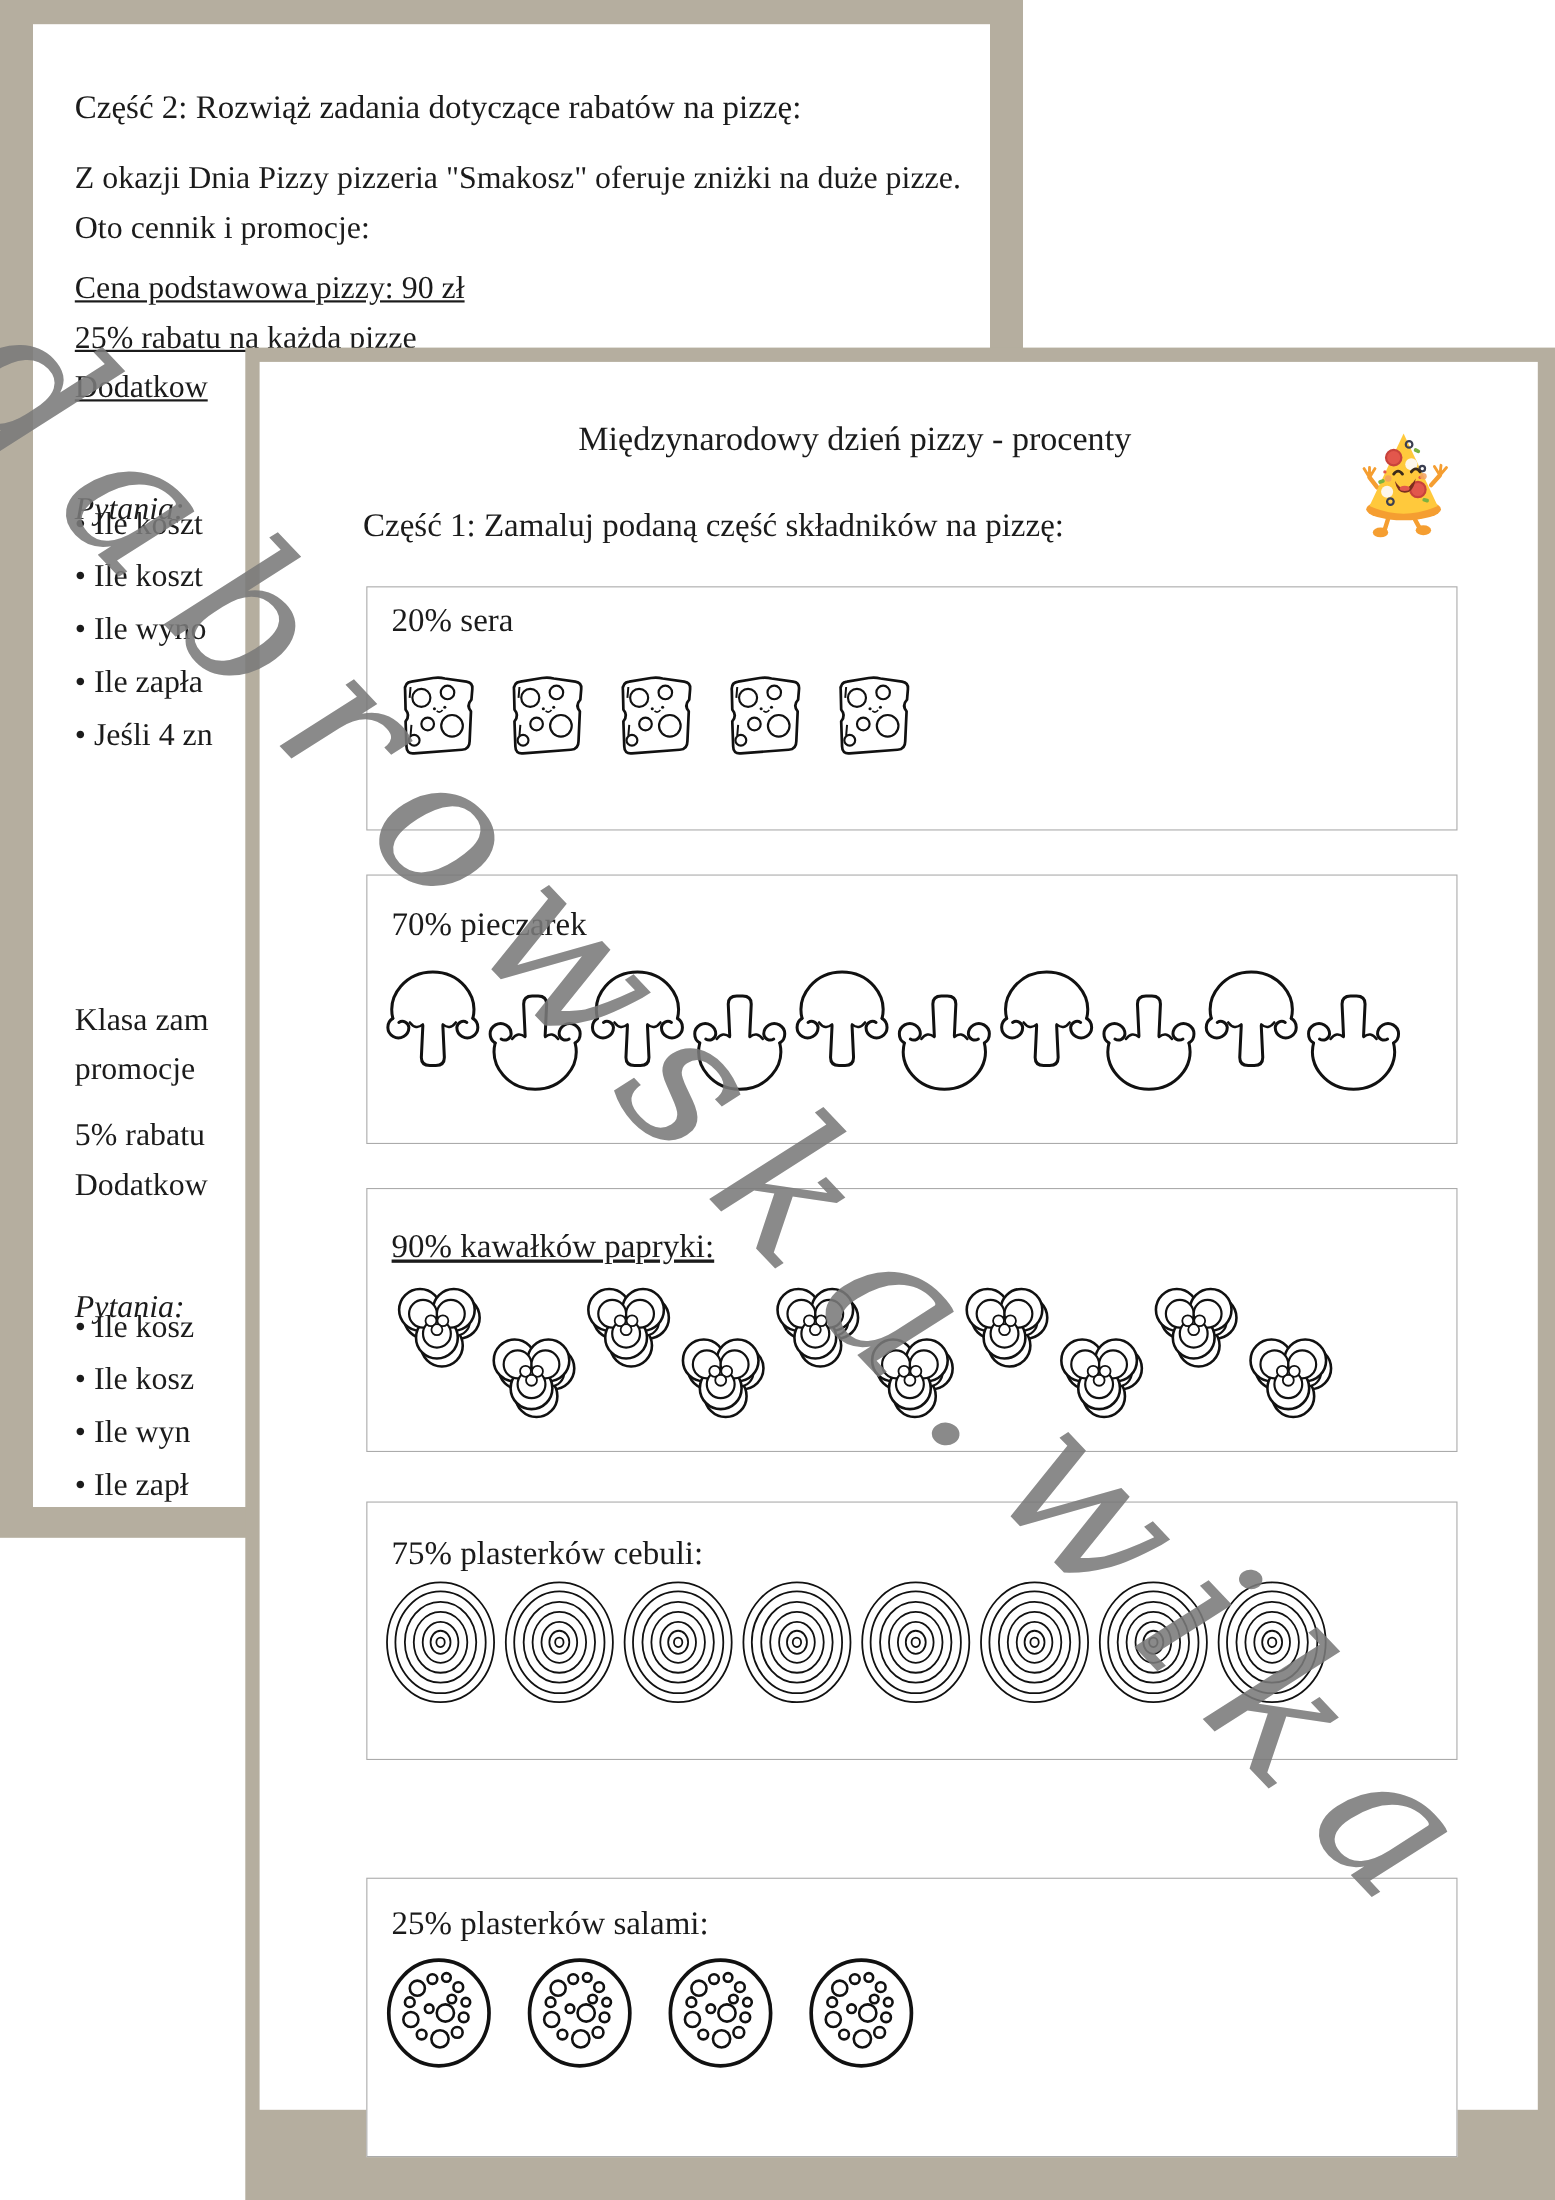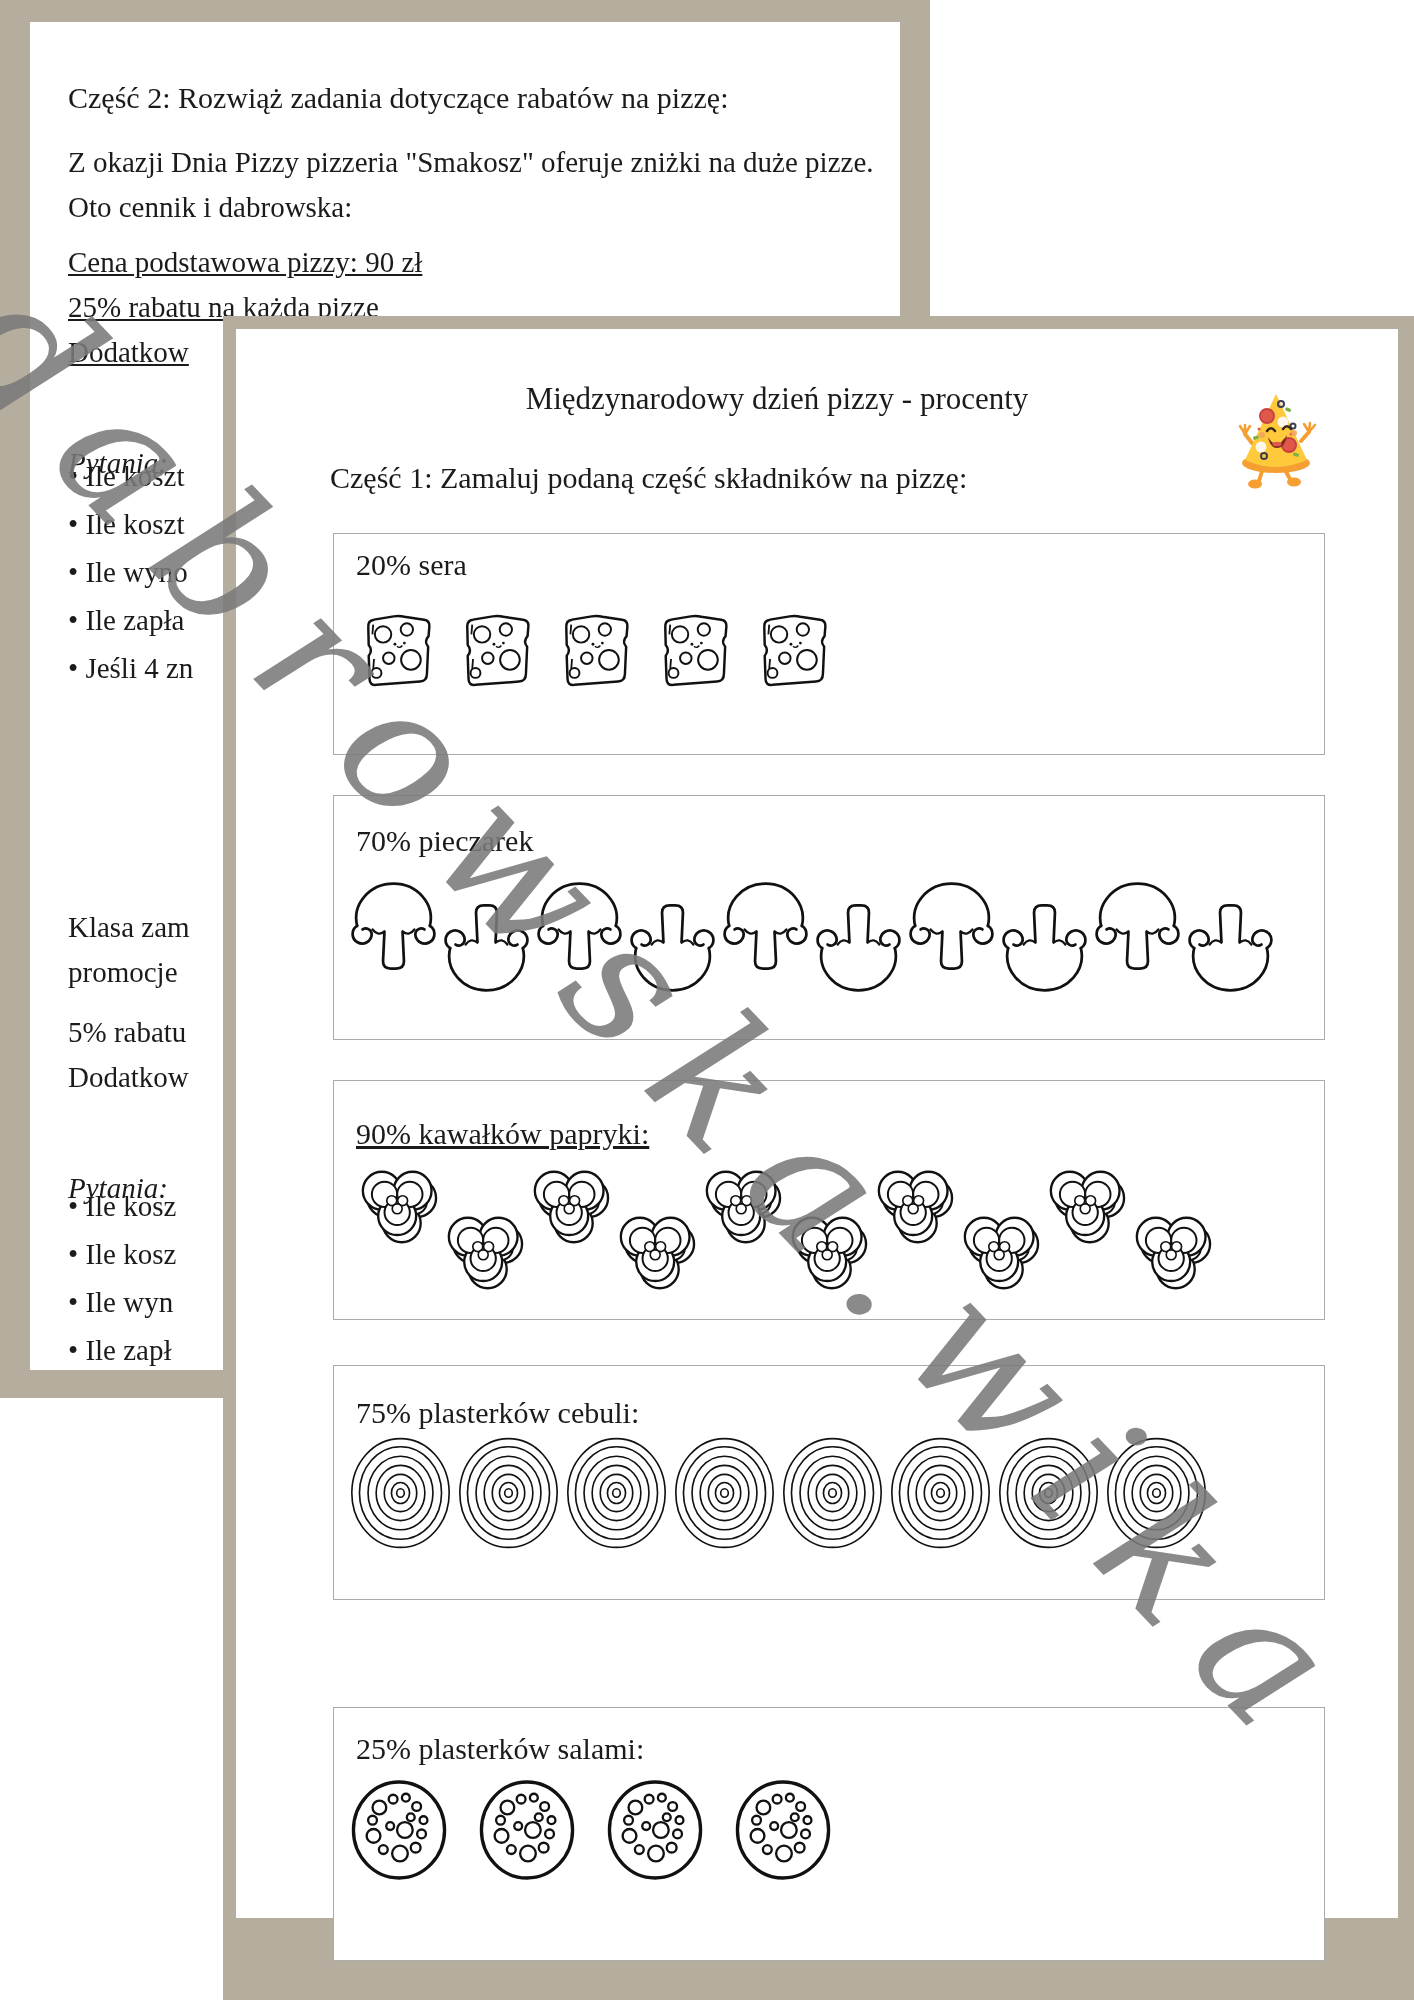--- a/index.html
+++ b/index.html
@@ -155,21 +155,21 @@
   </defs>
 </svg>
 
 <div class="canvas">
 
   <div class="back-mat">
     <div class="back-page">
       <div class="bk head" style="top:53px;">Część 2: Rozwiąż zadania dotyczące rabatów na pizzę:</div>
       <div class="bk" style="top:118px;font-family:Liberation Serif, serif;">
           <div>Z okazji Dnia Pizzy pizzeria "Smakosz" oferuje zniżki na duże pizze.</div>
-          <div>Oto cennik i dabrowska:</div>
+          <div>Oto cennik i promocje:</div>
         </div>
       <div class="bk" style="top:218px;text-decoration:underline;">
           <div>Cena podstawowa pizzy: 90 zł</div>
           <div>25% rabatu na każdą pizzę</div>
           <div>Dodatkow</div>
         </div>
       <div class="bk ital" style="top:393px;">Pytania:</div>
       <div class="bk qlist" style="top:430px;">
           <div>• Ile koszt</div>
           <div>• Ile koszt</div>

